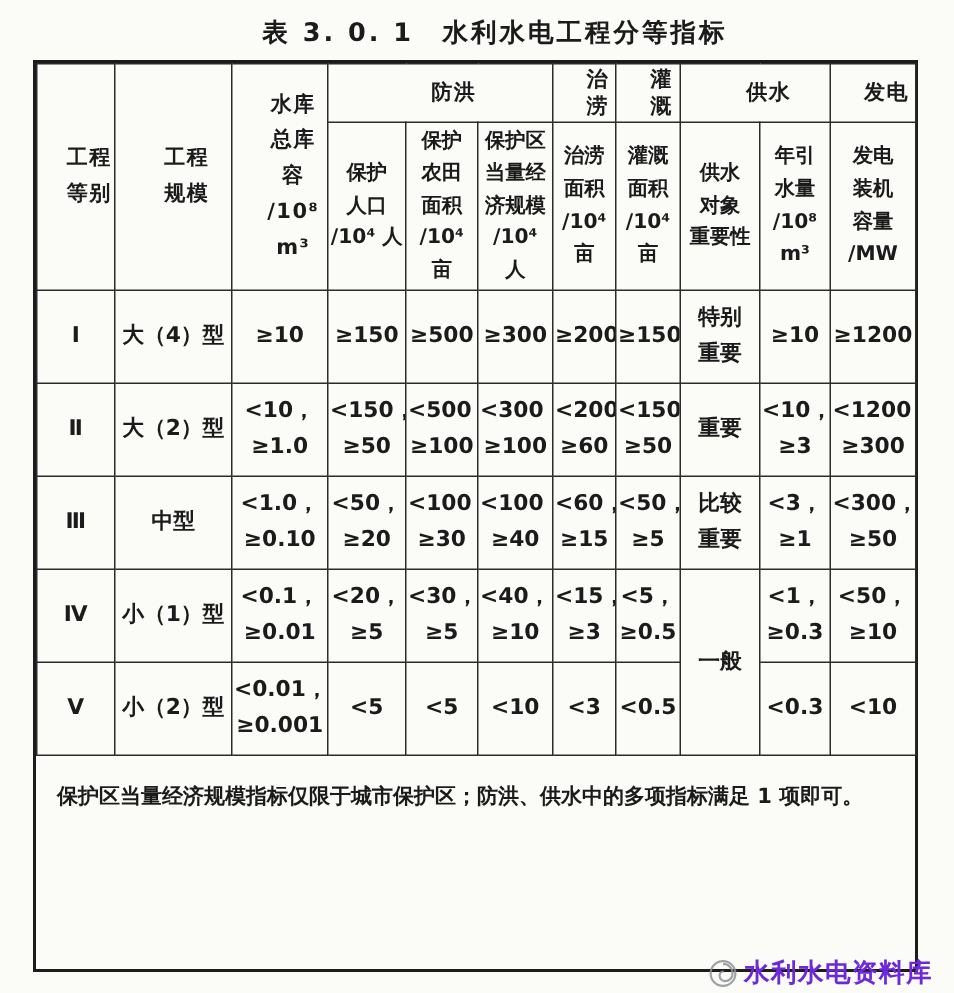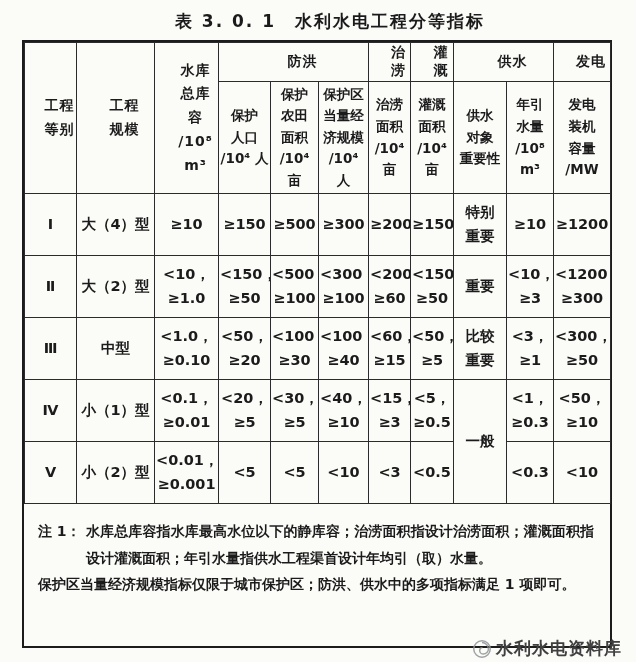--- a/index.html
+++ b/index.html
@@ -31,21 +31,21 @@
   tr.r-data { height:62px; }
   tr.r-data td { font-size:14.5px; line-height:1.65; }
   td.grade-cell { font-size:15px; }
   .notes { padding:14px 16px 0 14px; }
   .note { display:flex; font-size:14px; line-height:1.9; text-align:justify; }
   .note-label { flex:0 0 48px; }
   .note-text { flex:1; }
   .watermark {
     position:absolute; right:14px; bottom:2px;
     display:flex; align-items:center; gap:3px;
-    color:#404040; font-size:17px; letter-spacing:1px;
+    color:#6d28d9; font-size:17px; letter-spacing:1px;
     background:transparent;
   }
   .wm-icon { width:22px; height:22px; opacity:.85; }
 </style>
 </head>
 <body>
 
 <div class="title">表 3. 0. 1　水利水电工程分等指标</div>
 
 <div class="frame">
@@ -199,24 +199,20 @@
       <td>&lt;3</td>
       <td>&lt;0.5</td>
       <td>&lt;0.3</td>
       <td>&lt;10</td>
     </tr>
   </tbody>
     </table>
 
   <div class="notes">
     <div class="note">
-      <span class="note-label">注 1：</span>
-      <span class="note-text">水库总库容指水库最高水位以下的静库容；治涝面积指设计治涝面积；灌溉面积指设计灌溉面积；年引水量指供水工程渠首设计年均引（取）水量。</span>
-    </div>
-    <div class="note">
       <span class="note-text">保护区当量经济规模指标仅限于城市保护区；防洪、供水中的多项指标满足 1 项即可。</span>
     </div>
   </div>
 </div>
 
 <div class="watermark">
   <svg class="wm-icon" viewBox="0 0 24 24" fill="none" stroke="#8f9397" stroke-width="1.6">
     <circle cx="12" cy="12" r="9"></circle>
     <path d="M12 5 a 7 7 0 0 1 7 7 a 5.5 5.5 0 0 1 -5.5 5.5 a 4 4 0 0 1 -4 -4 a 3 3 0 0 1 3 -3"></path>
   </svg>

